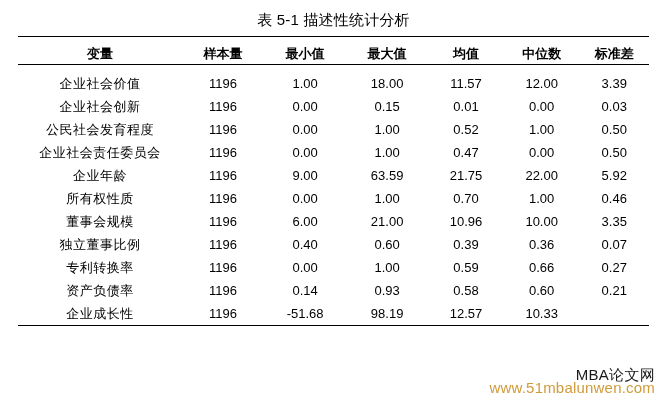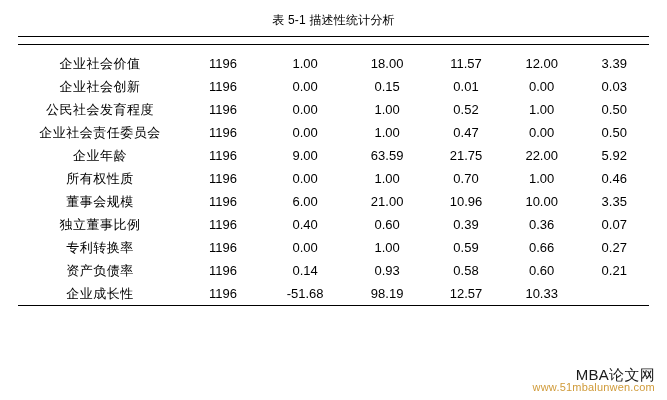--- a/index.html
+++ b/index.html
@@ -17,21 +17,21 @@
   }
   .page {
     width: 667px;
     height: 400px;
     box-sizing: border-box;
     padding: 8px 18px 0 18px;
     position: relative;
   }
   .table-caption {
     text-align: center;
-    font-size: 12px;
+    font-size: 15px;
     line-height: 20px;
     margin: 2px 0 6px 0;
     letter-spacing: 0.2px;
   }
   table.stats {
     width: 100%;
     border-collapse: collapse;
     table-layout: fixed;
     font-size: 13px;
   }
@@ -80,21 +80,21 @@
     bottom: 6px;
     text-align: right;
     line-height: 13px;
   }
   .watermark .wm-main {
     font-size: 15px;
     color: #1a1a1a;
     letter-spacing: 0.3px;
   }
   .watermark .wm-sub {
-    font-size: 11px;
+    font-size: 15px;
     color: #d09b3a;
     letter-spacing: 0.2px;
   }
 </style>
 </head>
 <body>
 
 <div class="page">
 
   <div class="table-caption">表 5-1  描述性统计分析</div>
@@ -106,20 +106,29 @@
         <col class="c2">
         <col class="c3">
         <col class="c4">
         <col class="c5">
         <col class="c6">
     </colgroup>
     <tbody>
       <tr class="rule-top">
           <td colspan="7"></td>
         </tr>
+      <tr>
+        <th>变量</th>
+        <th>样本量</th>
+        <th>最小值</th>
+        <th>最大值</th>
+        <th>均值</th>
+        <th>中位数</th>
+        <th>标准差</th>
+      </tr>
       <tr class="rule-mid">
           <td colspan="7"></td>
         </tr>
 
       <tr>
         <td class="col-var">企业社会价值</td>
         <td>1196</td>
         <td>1.00</td>
         <td>18.00</td>
         <td>11.57</td>

